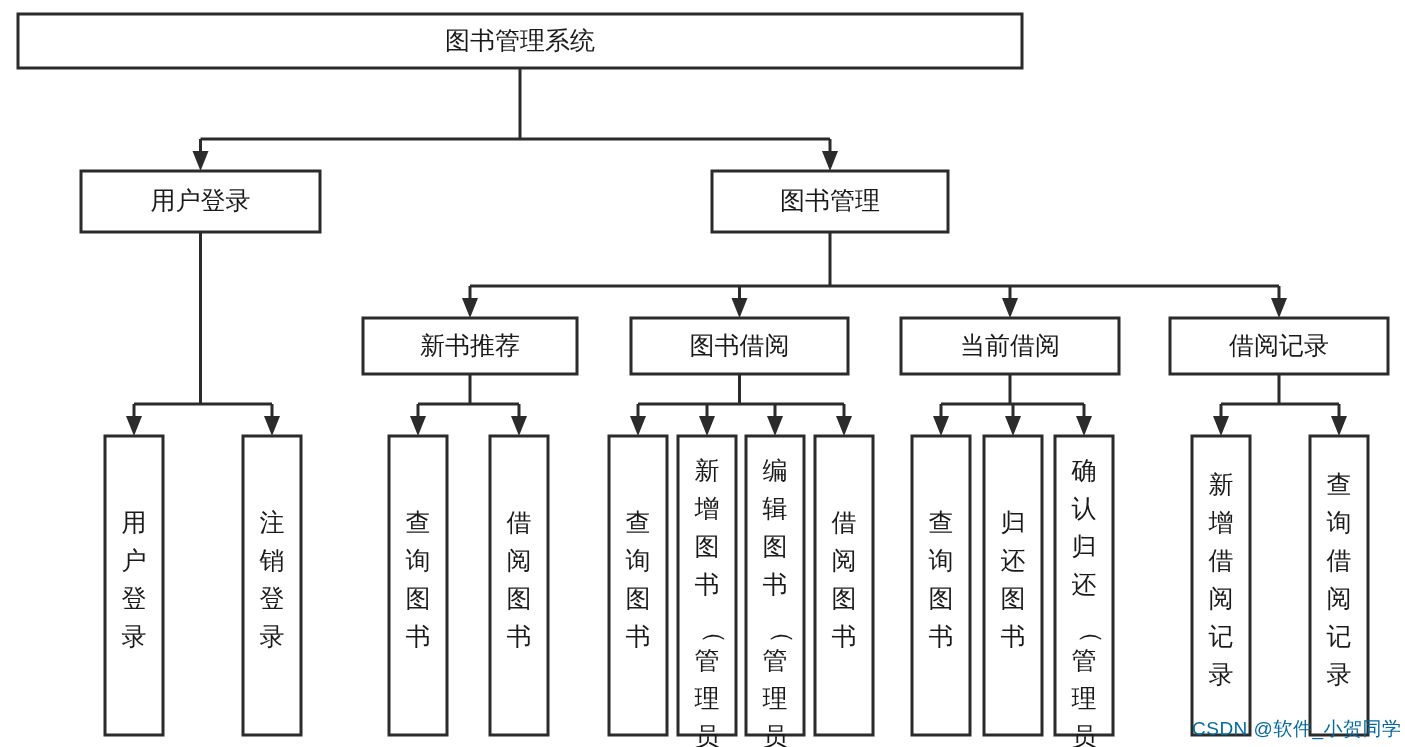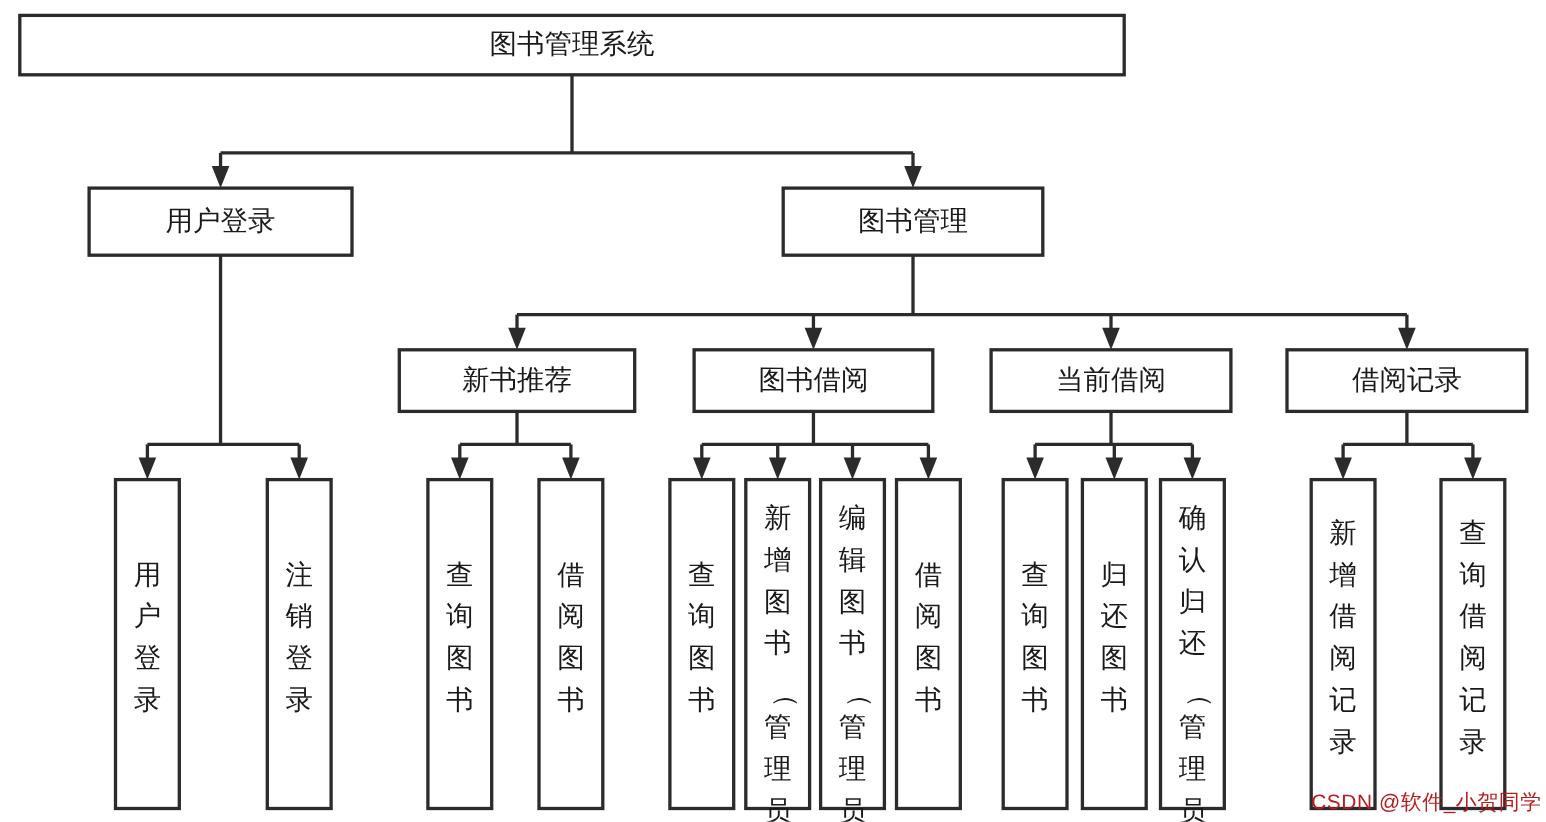--- a/index.html
+++ b/index.html
@@ -52,21 +52,21 @@
   .node-label-vert {
     font-family: "Liberation Sans", "DejaVu Sans", sans-serif;
     fill: #1a1a1a;
     font-size: 25px;
     text-anchor: middle;
   }
   .watermark {
     position: absolute;
     font-family: "Liberation Sans", "DejaVu Sans", sans-serif;
     font-size: 19px;
-    color: #b91c1c;
+    color: #0369a1;
     white-space: nowrap;
     letter-spacing: 0.5px;
     pointer-events: none;
   }
 </style>
 </head>
 <body>
 
 <div id="diagram-root">
   <svg class="flow" id="flow-svg" viewBox="0 0 1405 747" xmlns="http://www.w3.org/2000/svg">

